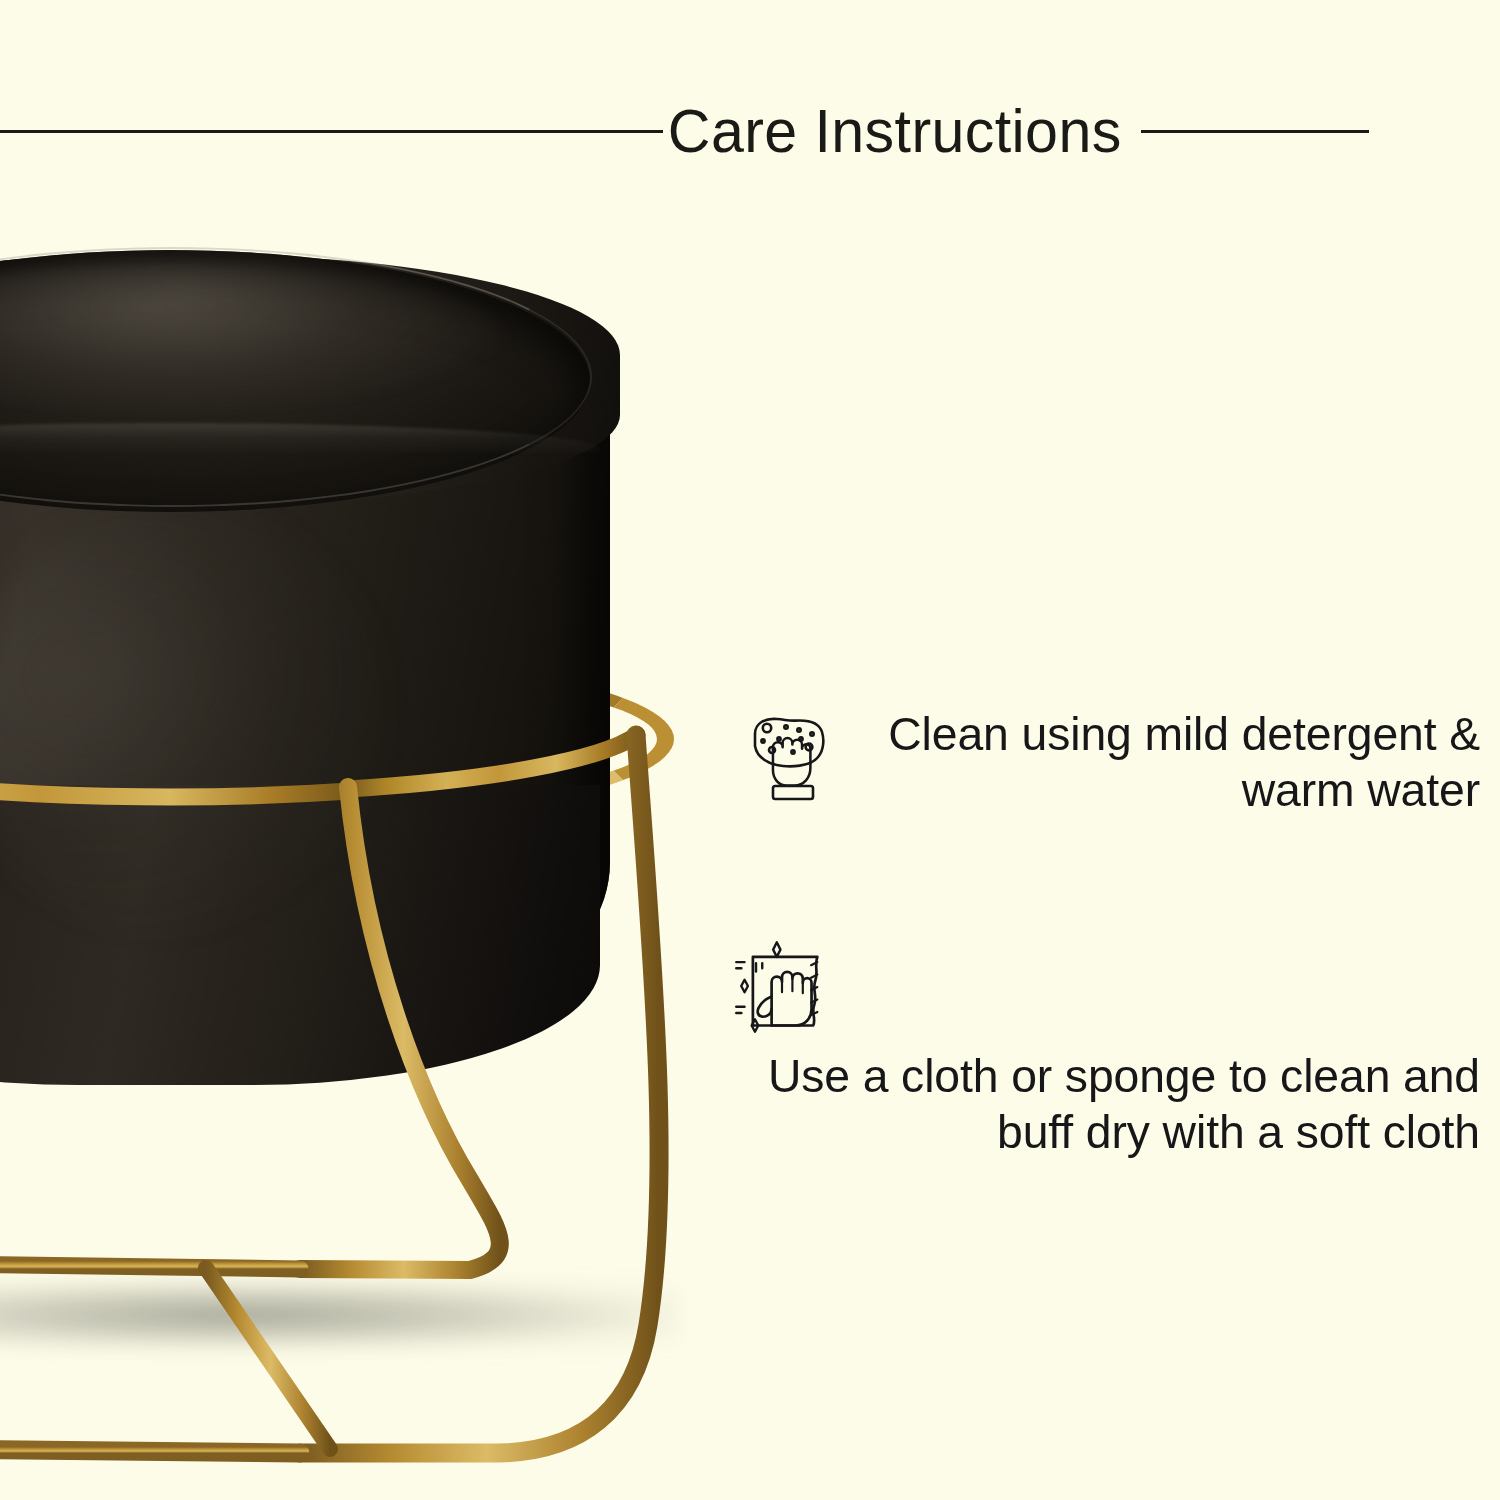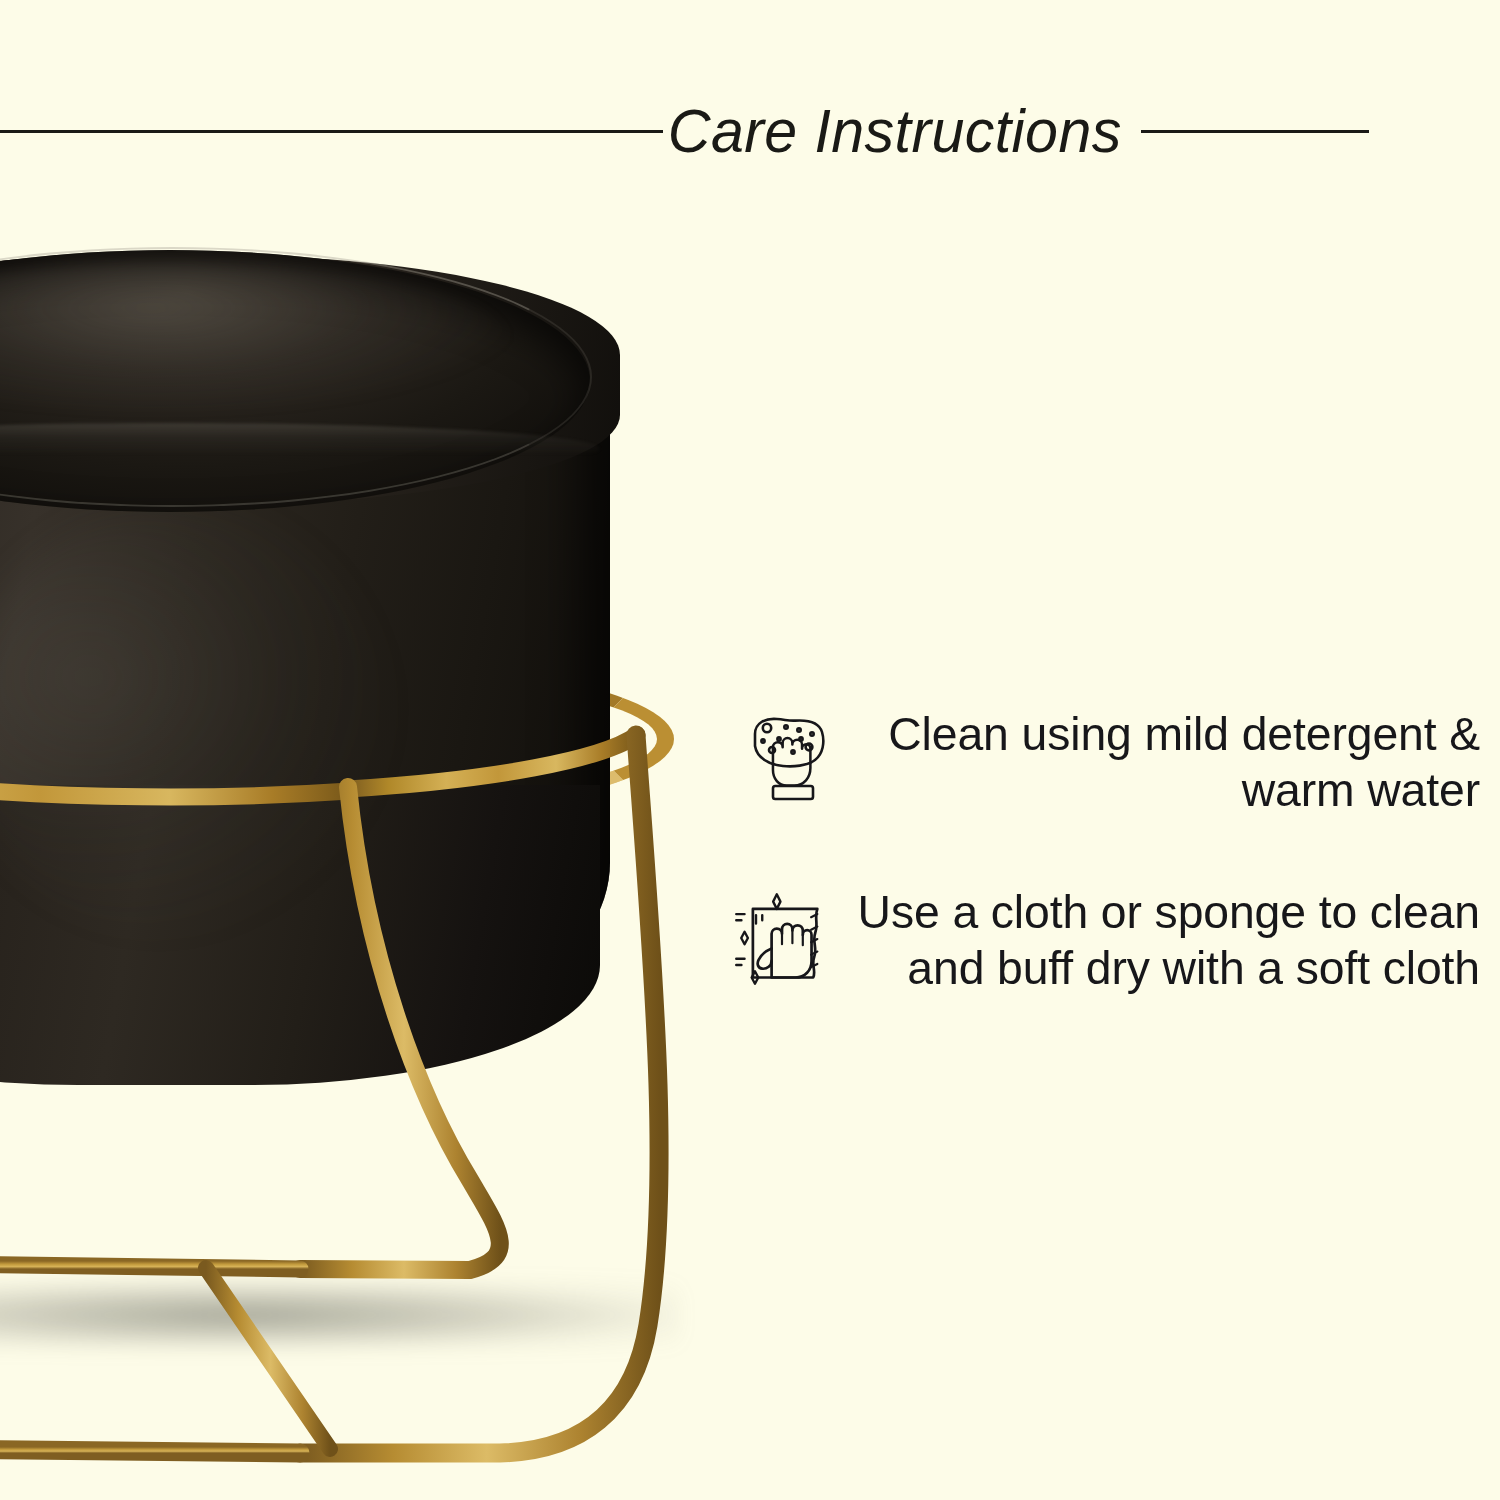--- a/index.html
+++ b/index.html
@@ -18,21 +18,20 @@
 
   
   .header {
     position: absolute;
     left: 0;
     top: 88px;
     width: 1500px;
     height: 86px;
     display: flex;
     align-items: center;
-    font-style: italic;
   }
   .rule {
     height: 3px;
     background: #1a1a16;
     flex: 0 0 auto;
   }
   .rule-left  { width: 663px; }
   .rule-right { width: 228px; }
   .header-title {
     font-family: "Liberation Sans", sans-serif;
@@ -240,21 +239,21 @@
     left: 735px;
     top: 700px;
     width: 745px;
   }
   .instr-row {
     display: flex;
     align-items: flex-start;
     justify-content: flex-end;
     gap: 4px;
   }
-  .instr-row + .instr-row { margin-top: 64px; }
+  .instr-row + .instr-row { margin-top: 112px; flex-direction: column; }
 
   .instr-icon {
     flex: 0 0 auto;
     width: 112px;
     height: 112px;
     display: flex;
     align-items: center;
     justify-content: center;
   }
   .instr-icon.icon-cloth { width: 118px; margin-left: -12px; }

